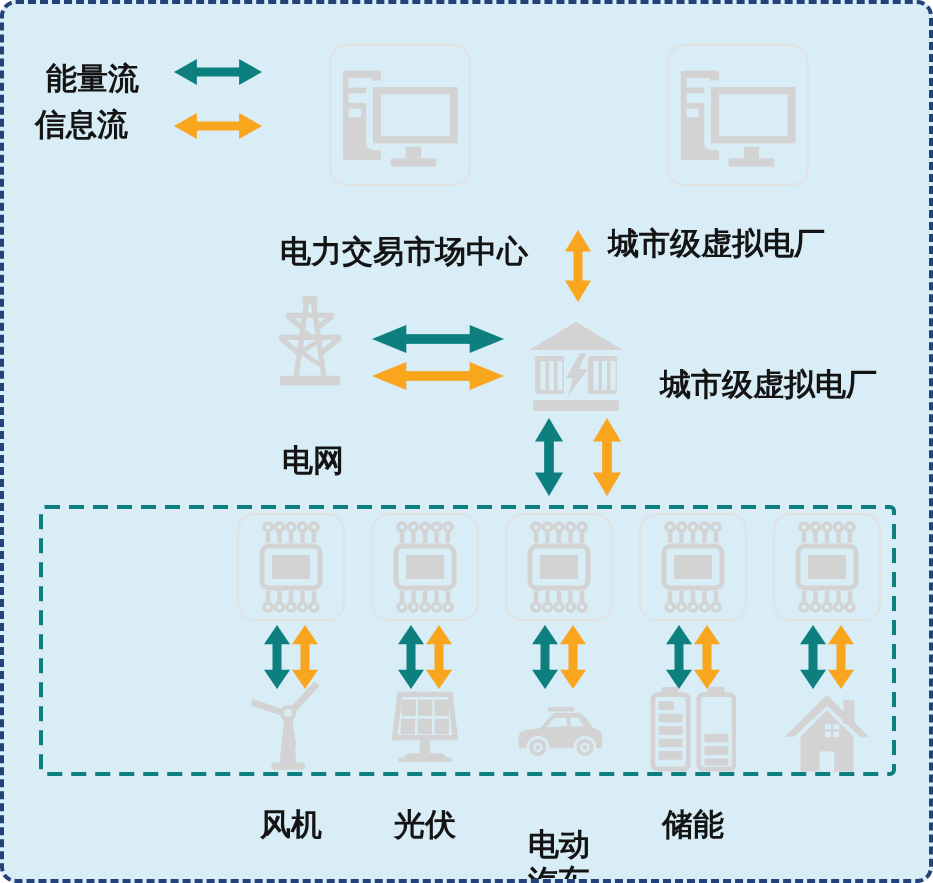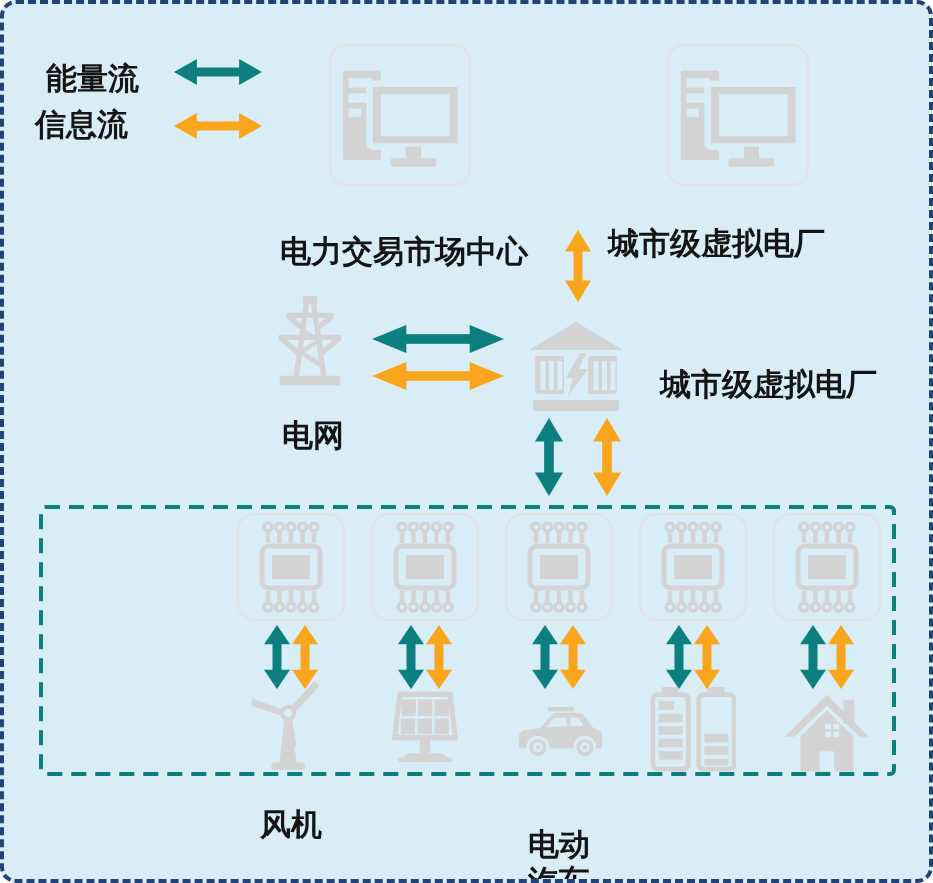--- a/index.html
+++ b/index.html
@@ -94,21 +94,21 @@
   <svg class="icon-svg" style="left:264px;top:286px;" width="84" height="98" viewBox="0 0 100 120">
     <g stroke="var(--icon-gray)" stroke-width="6.5" fill="none">
       <path d="M33,107 L46,13 M67,107 L54,13"></path>
       <path d="M41,12 H59" stroke-width="9"></path>
       <path d="M21,31 H79 M23,32 L41,47 M77,32 L59,47"></path>
       <path d="M12,58 H88 M14,59 L37,78 M86,59 L63,78"></path>
       <path d="M41,50 L61,62 L39,76 L63,92" stroke-width="5.5"></path>
     </g>
     <rect x="13" y="105" width="74" height="12" rx="2" fill="var(--icon-gray)"></rect>
   </svg>
-  <div class="lbl" style="left:278px;top:414px;">电网</div>
+  <div class="lbl" style="left:278px;top:439px;">电网</div>
 
   <svg class="arrow teal" style="left:368px;top:321px;" width="132" height="28">
       <use href="#arr-h"></use>
     </svg>
   <svg class="arrow orange" style="left:368px;top:358px;" width="132" height="28">
       <use href="#arr-h"></use>
     </svg>
 
   <svg class="icon-svg" style="left:521px;top:318px;" width="102" height="94" viewBox="0 0 100 94" fill="var(--icon-gray)">
     <polygon points="50,0 97,28 3,28"></polygon>
@@ -369,16 +369,18 @@
     <polygon points="46,0 92,46 82,46 46,12 10,46 0,46"></polygon>
     <polygon points="17,46 46,17 75,46 75,84 17,84"></polygon>
     <rect x="44" y="32" width="6.5" height="6" fill="var(--background)"></rect>
     <rect x="53" y="32" width="6.5" height="6" fill="var(--background)"></rect>
     <rect x="44" y="40.5" width="6.5" height="6" fill="var(--background)"></rect>
     <rect x="53" y="40.5" width="6.5" height="6" fill="var(--background)"></rect>
     <rect x="38" y="62" width="16" height="22" fill="var(--background)"></rect>
   </svg>
 
   <div class="res-label" style="left:207px;font-family:Liberation Serif, serif;">风机</div>
+  <div class="res-label" style="left:341px;">光伏</div>
   <div class="res-label" style="left:475px;margin-top:39px;">电动
 汽车</div>
+  <div class="res-label" style="left:609px;">储能</div>
 
 </div>
 
 </body></html>

